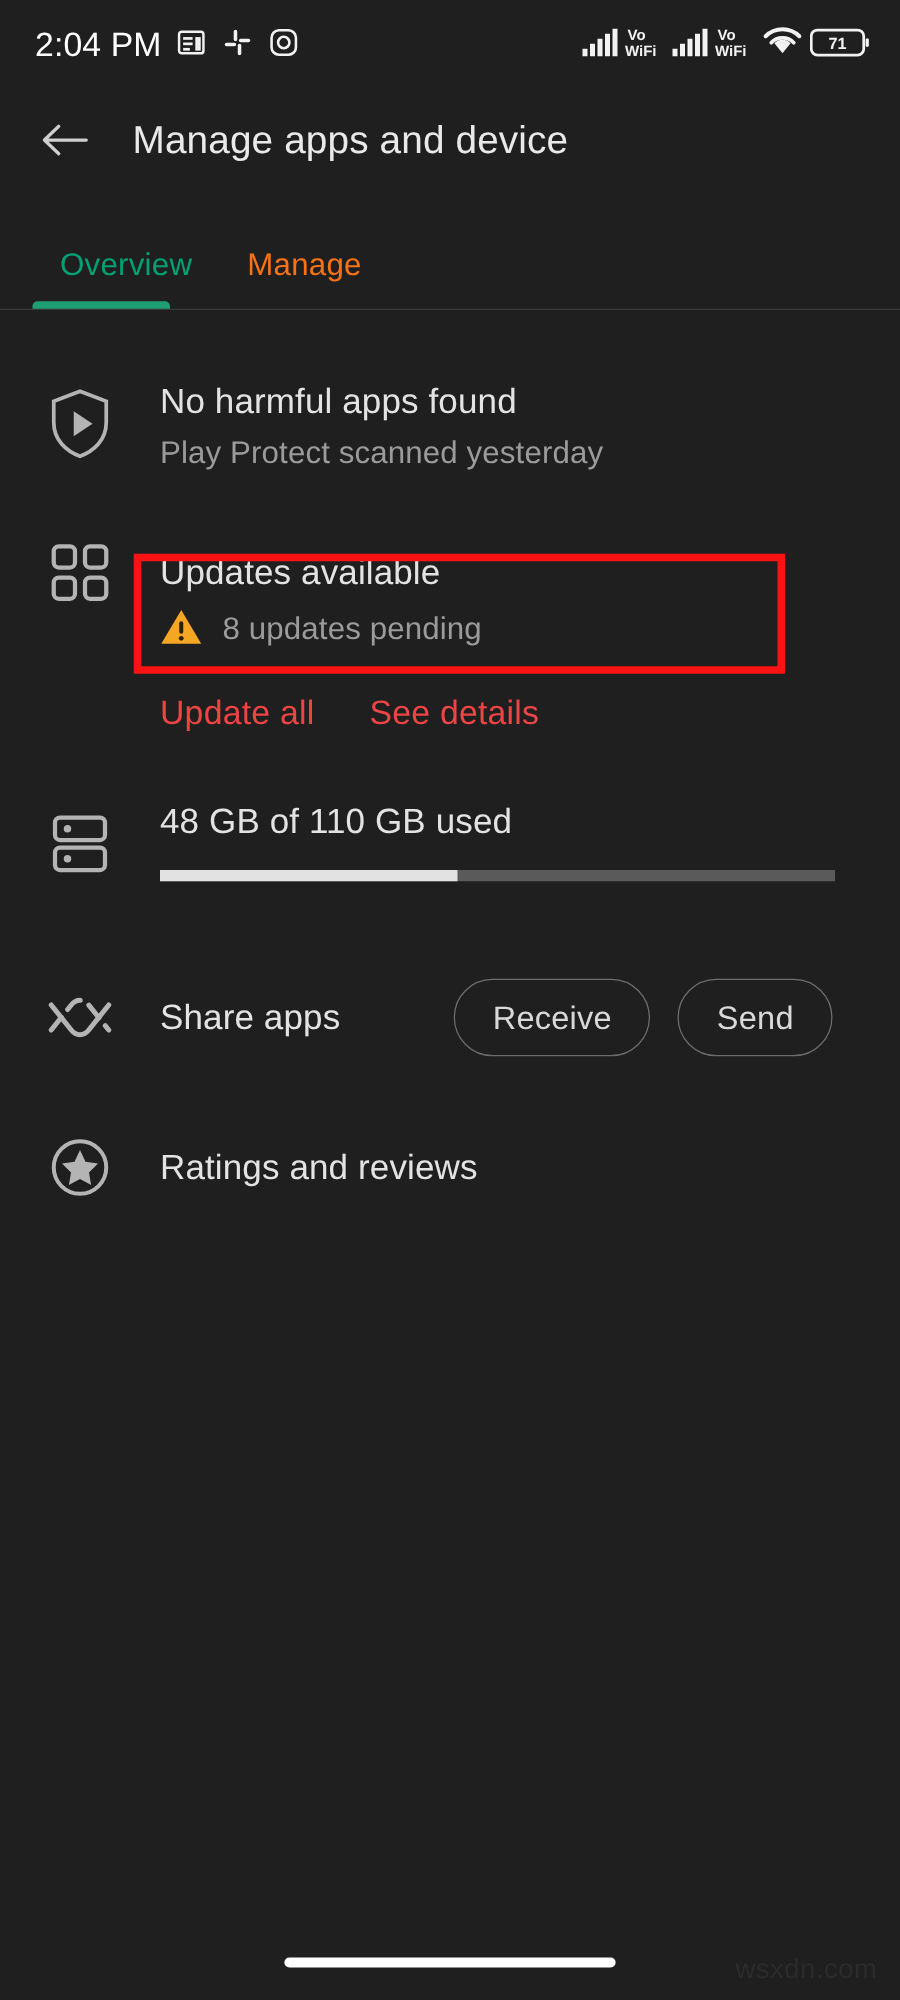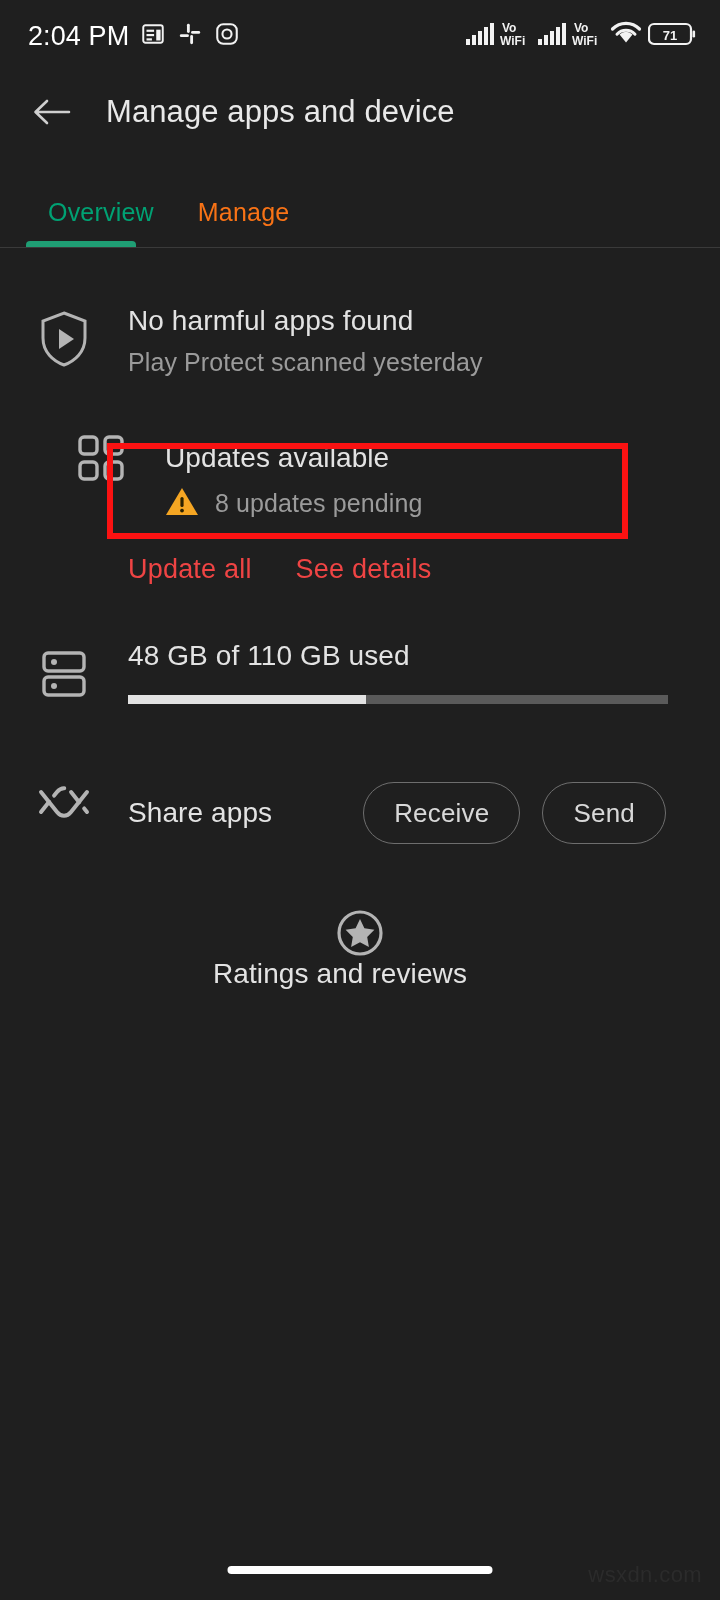--- a/index.html
+++ b/index.html
@@ -115,21 +115,21 @@
     letter-spacing: 0.1px;
     line-height: 32px;
     margin-top: 8px;
   }
 
   
   .protect-row { margin-top: 56px; }
   .protect-row .row-icon { padding-top: 6px; }
 
   
-  .updates-row { margin-top: 52px; padding-left: 37px; }
+  .updates-row { margin-top: 52px; }
   .updates-block {
     position: relative;
     padding: 11px 0 9px 0;
   }
   .updates-sub-line {
     display: flex; align-items: center;
     gap: 16px; margin-top: 10px;
   }
   .warn-icon { display: block; }
   .updates-sub-text {
@@ -171,20 +171,21 @@
   }
   .progress-fill {
     height: 9px;
     background: #e2e2e2;
     border-radius: 0;
   }
 
   
   .share-row {
     margin-top: 78px;
+    align-items: center;
   }
   .share-row .row-icon { padding-top: 0; }
   .share-body {
     flex: 1;
     display: flex;
     align-items: center;
     padding-right: 54px;
   }
   .share-label {
     color: #e3e3e3;
@@ -205,21 +206,20 @@
     letter-spacing: 0.2px;
     cursor: pointer;
     display: flex; align-items: center; justify-content: center;
     margin-left: 22px;
   }
 
   
   .ratings-row {
     margin-top: 64px;
     align-items: center;
-    flex-direction: column;
   }
   .ratings-row .row-icon { padding-top: 0; }
   .ratings-label {
     color: #e3e3e3;
     font-size: 28px;
     letter-spacing: 0.1px;
   }
 
   
   .home-indicator {

